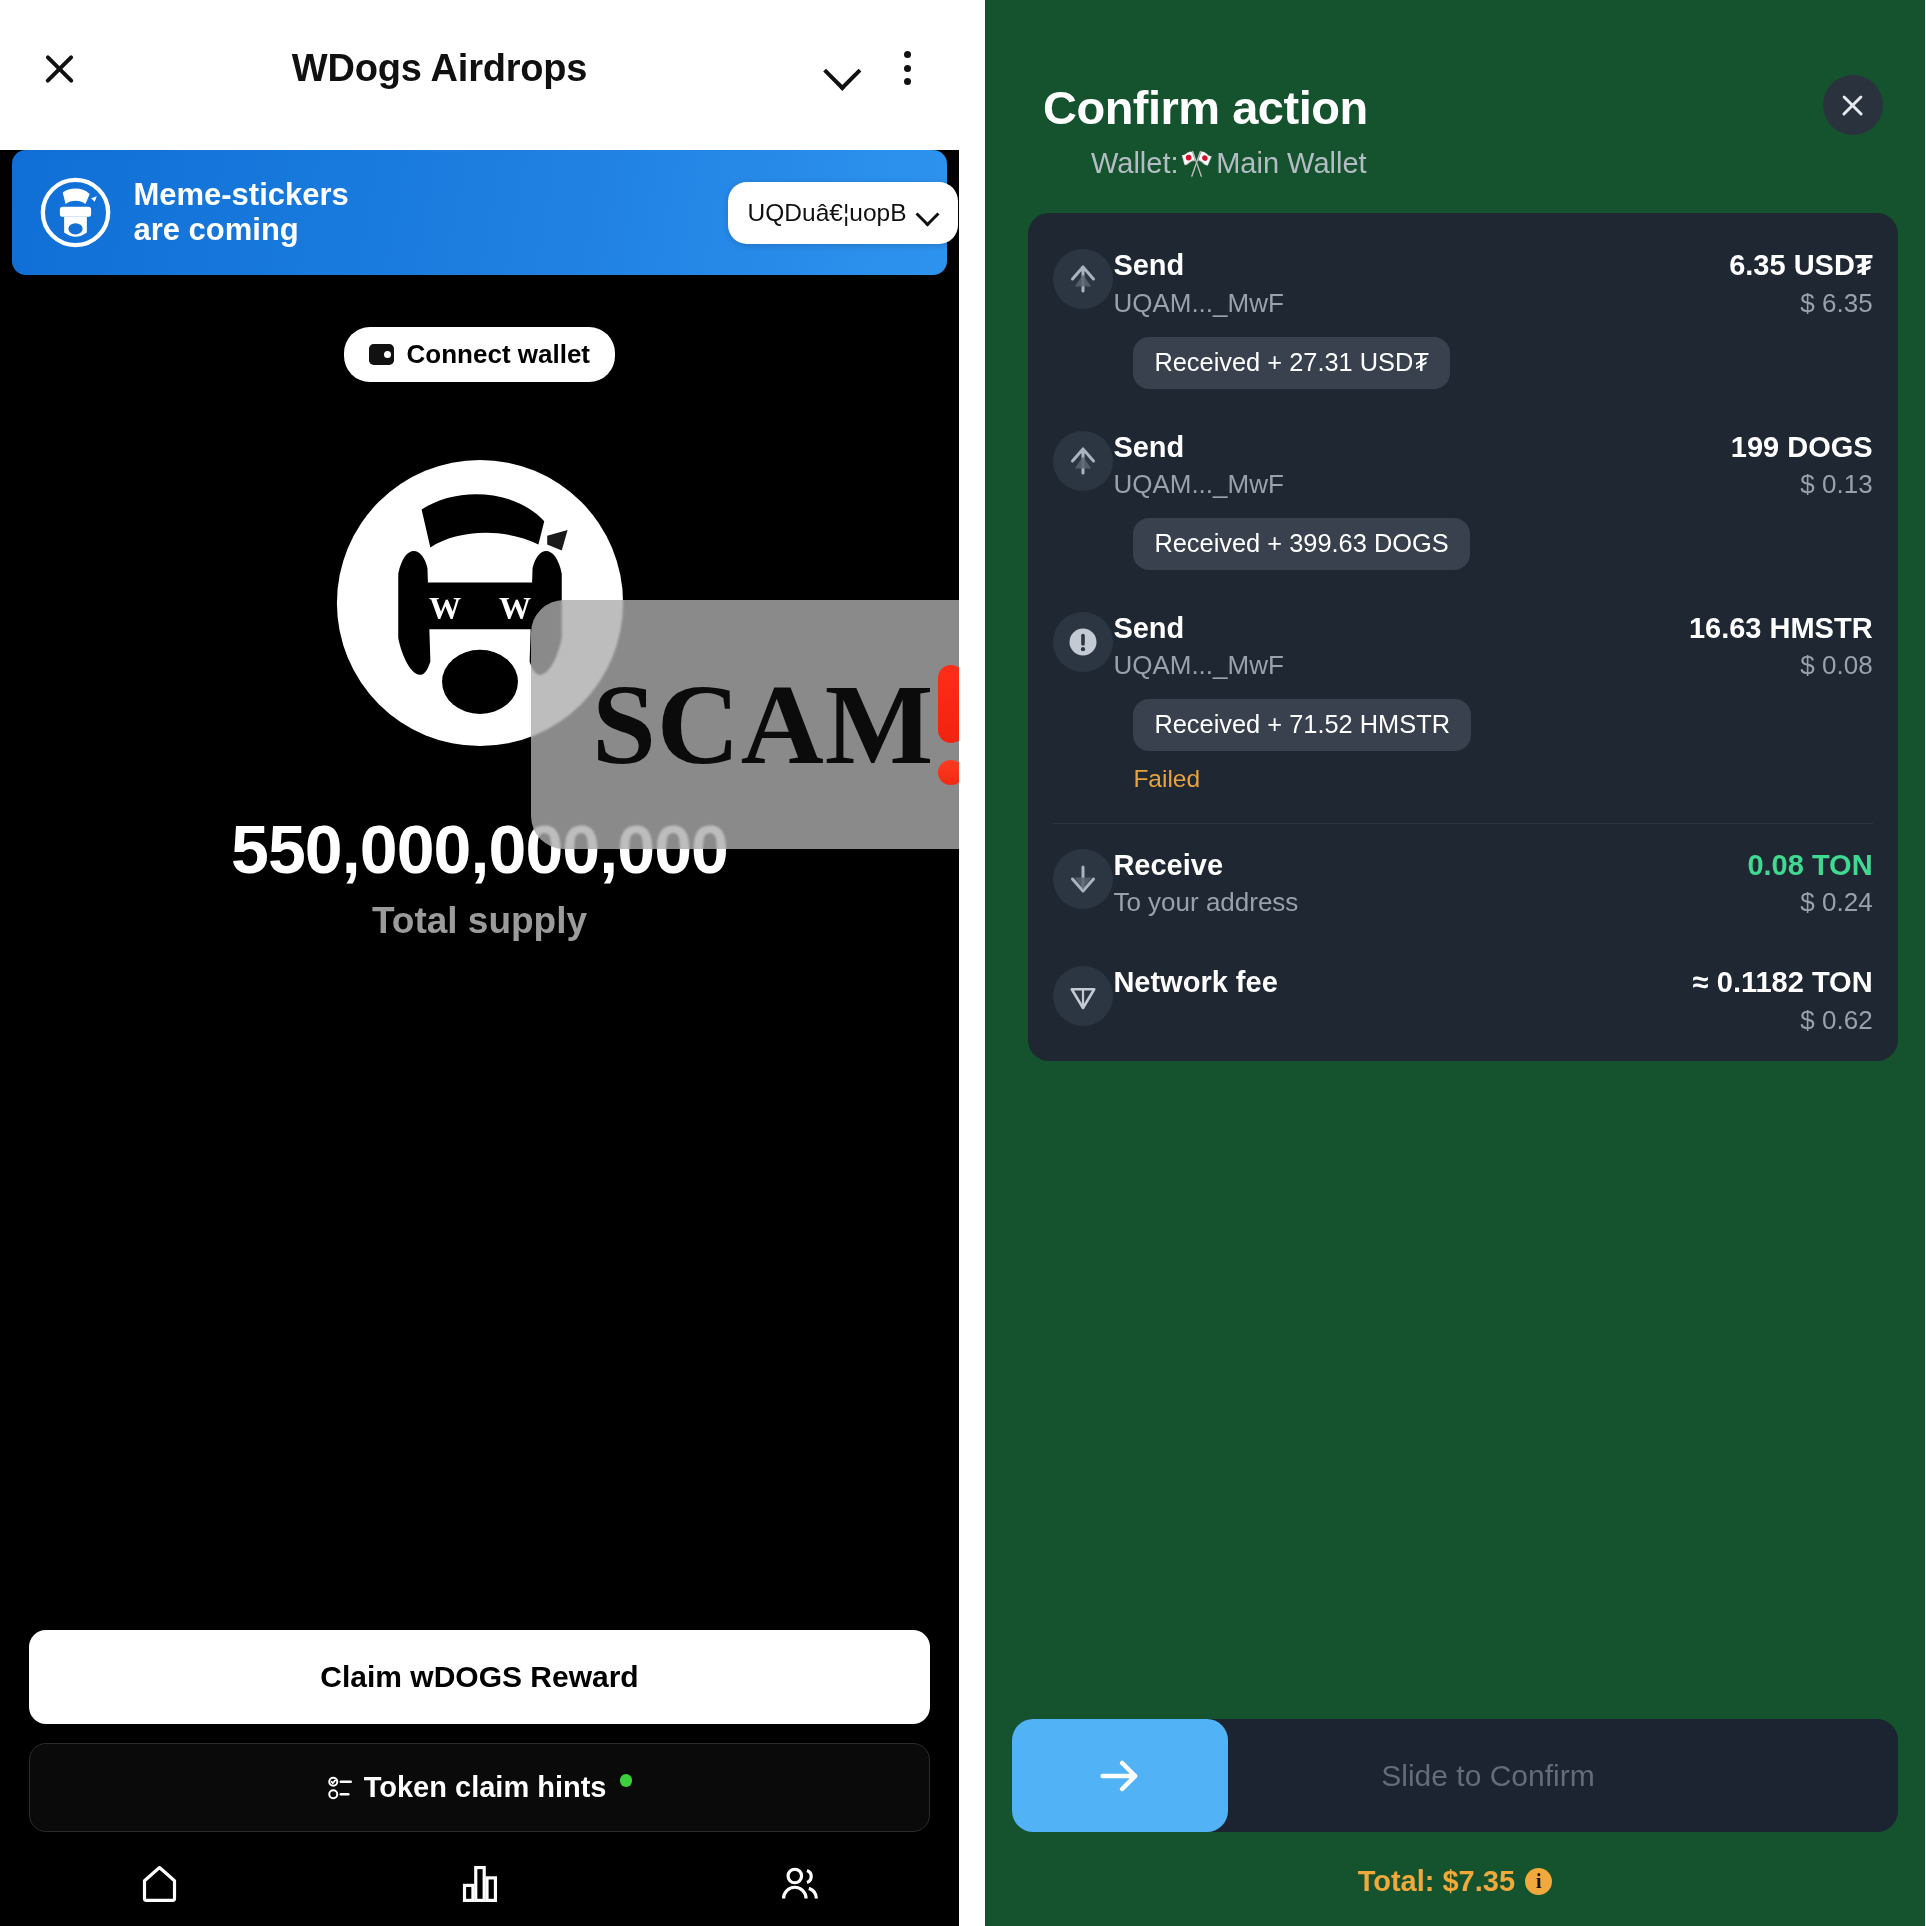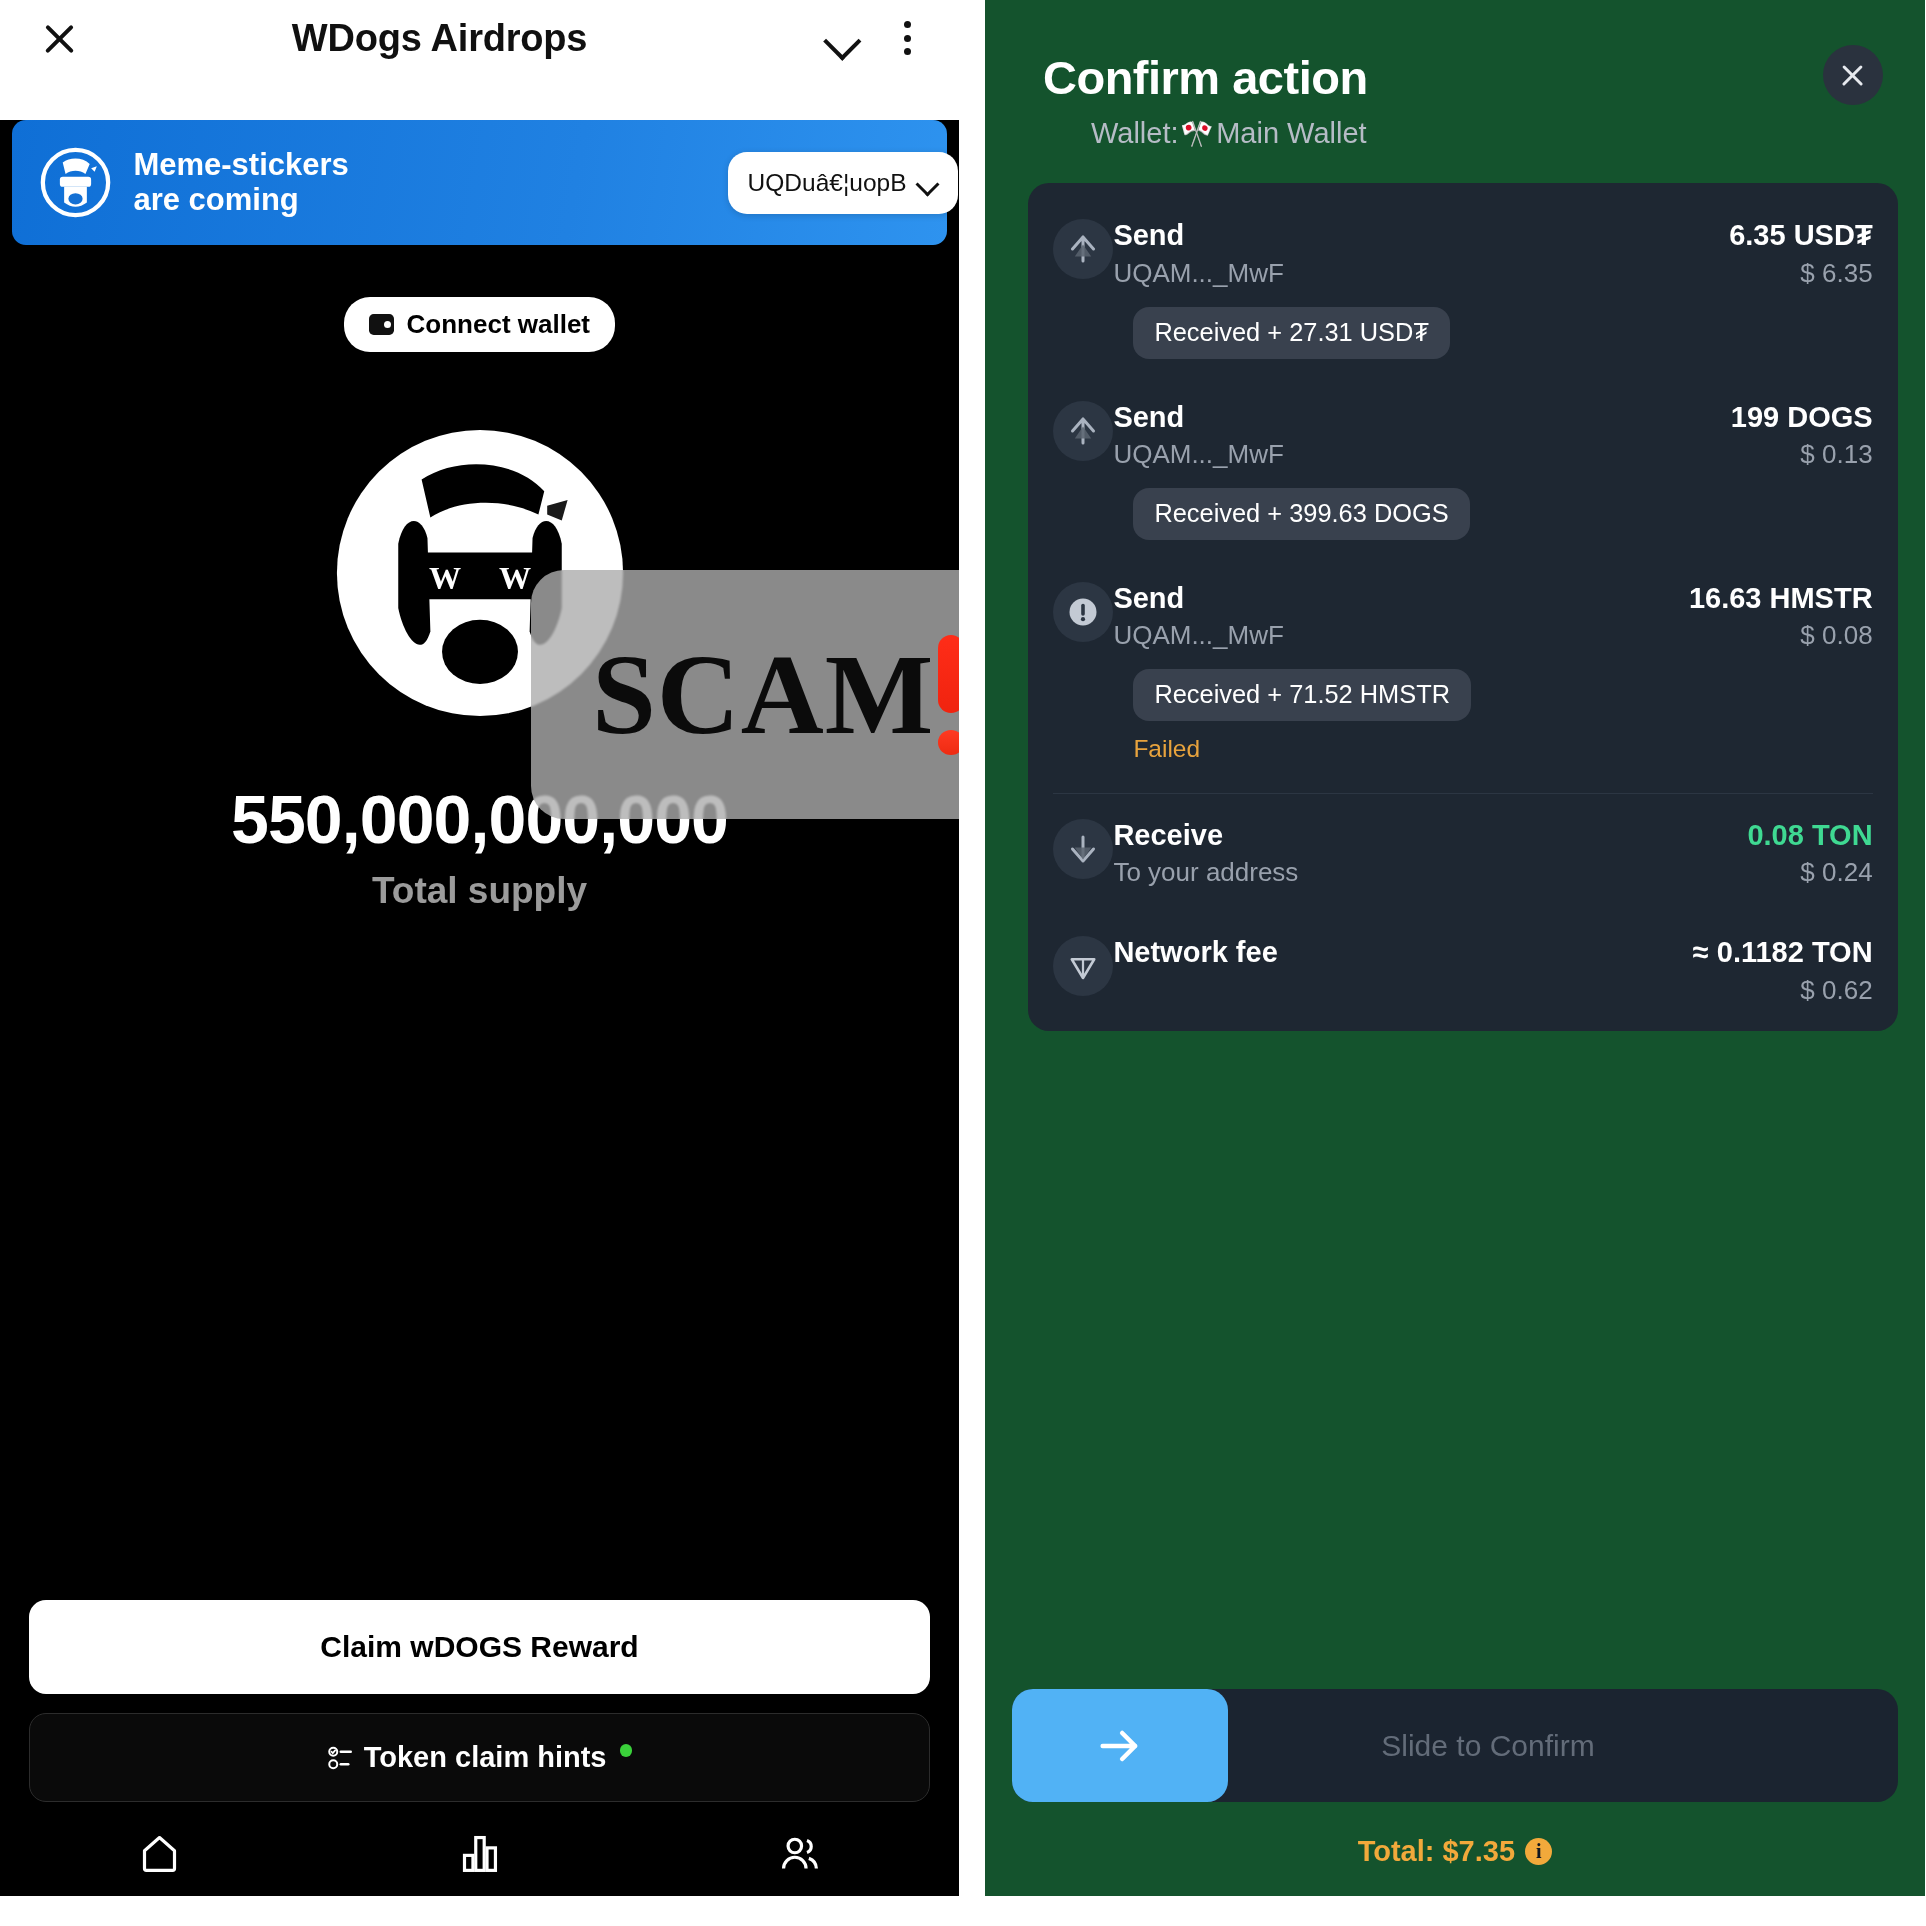--- a/index.html
+++ b/index.html
@@ -2,21 +2,21 @@
 <html style="font-size:7.5px"><head>
 <meta charset="utf-8">
 <style>
   * { box-sizing: border-box; margin: 0; padding: 0; }
   html, body {
     width: 1926px; height: 1926px;
     background: #ffffff;
     font-family: "Liberation Sans", sans-serif;
     overflow: hidden;
   }
-  .screen { position: relative; width: 1926px; height: 1866px; display: flex; background:#fff;align-items:center; }
+  .screen { position: relative; width: 1926px; height: 1866px; display: flex; background:#fff; }
 
   
   .left-panel {
     position: relative;
     width: 959px; height: 1926px;
     background: #000;
     display: flex; flex-direction: column;
     overflow: hidden;
   }
   .tg-header {

